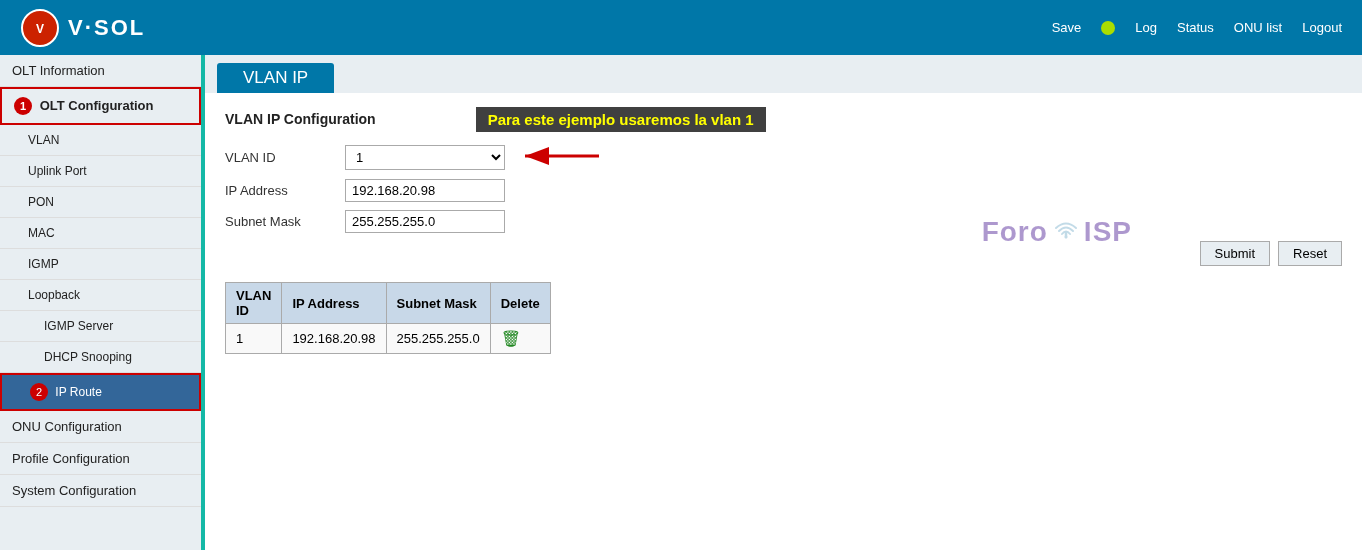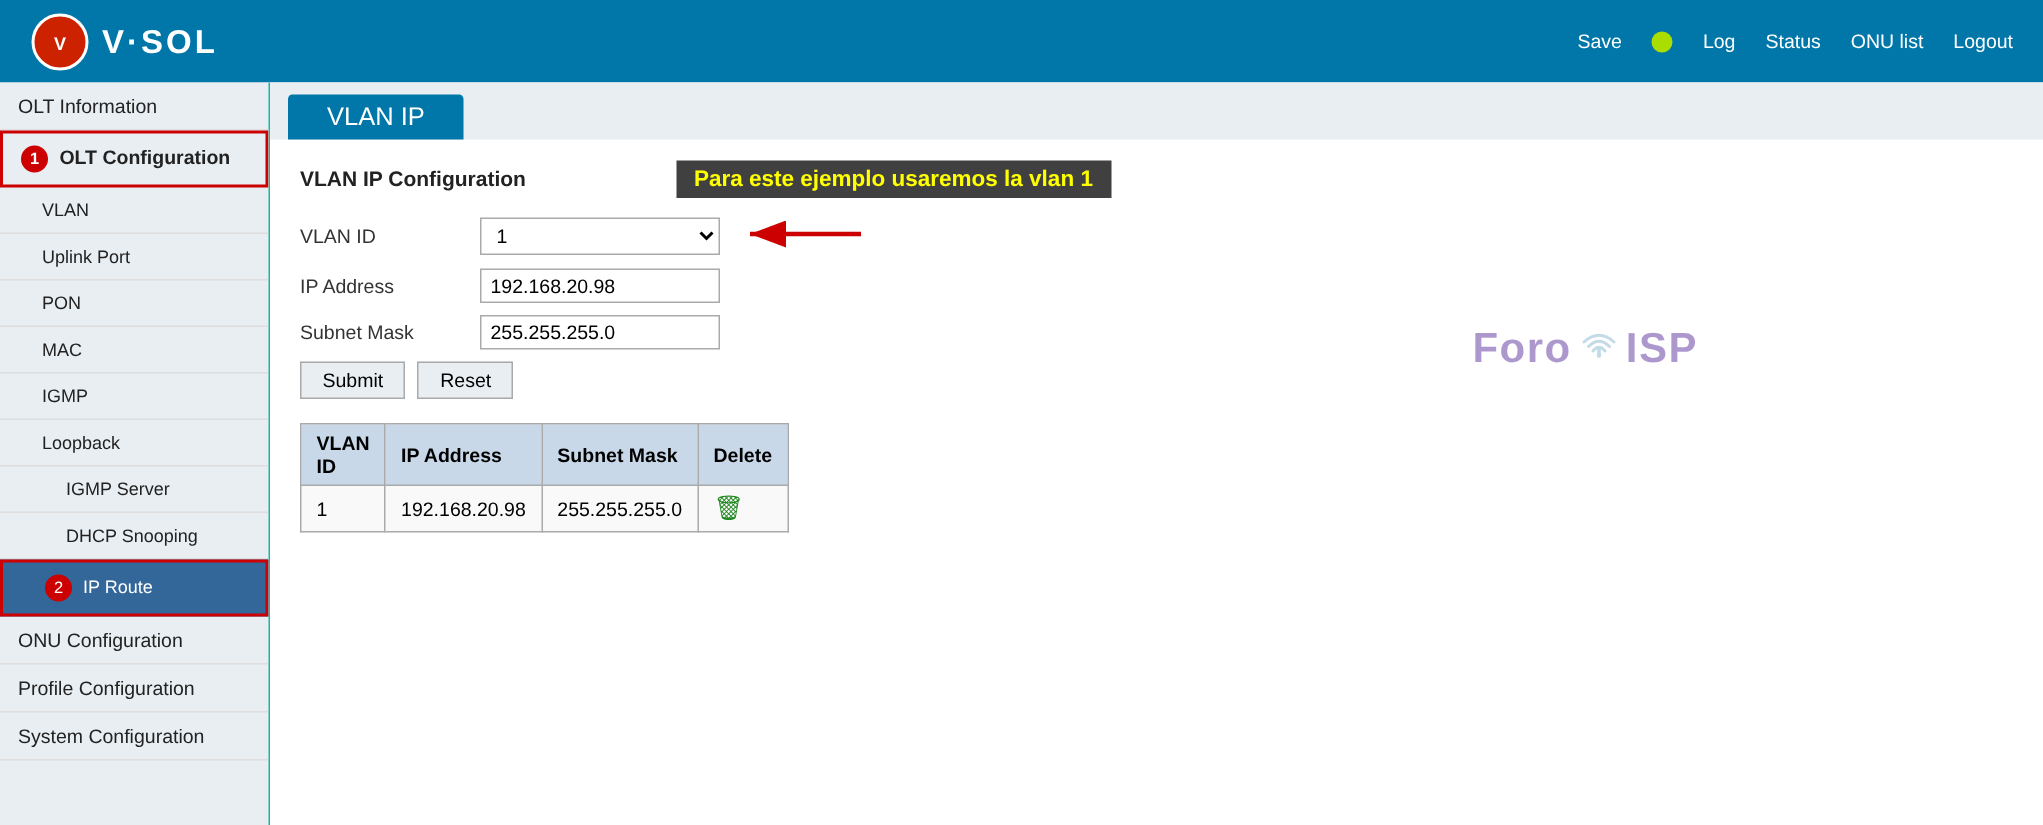--- a/index.html
+++ b/index.html
@@ -49,23 +49,23 @@
     }
 
     
     .main {
       display: flex;
       height: calc(550px - 55px);
     }
 
     
     .sidebar {
-      width: 180px;
-      background: #e8eef2;
-      border-right: 1px solid #14b8a6;
+      width: 205px;
+      background: #e8eef2;
+      border-right: 4px solid #14b8a6;
       overflow-y: auto;
       flex-shrink: 0;
     }
     .sidebar-item {
       padding: 8px 12px;
       cursor: pointer;
       color: #222;
       font-size: 13px;
       border-bottom: 1px solid #ddd;
     }
@@ -142,20 +142,21 @@
     .form-input {
       width: 160px;
       padding: 3px 6px;
       border: 1px solid #aaa;
       font-size: 13px;
     }
     .form-buttons {
       margin-top: 8px;
       display: flex;
       gap: 8px;
+      justify-content: flex-end;
     }
     .btn-submit {
       padding: 4px 14px;
       background: #e8eef2;
       border: 1px solid #aaa;
       cursor: pointer;
       font-size: 13px;
     }
     .btn-reset {
       padding: 4px 14px;

